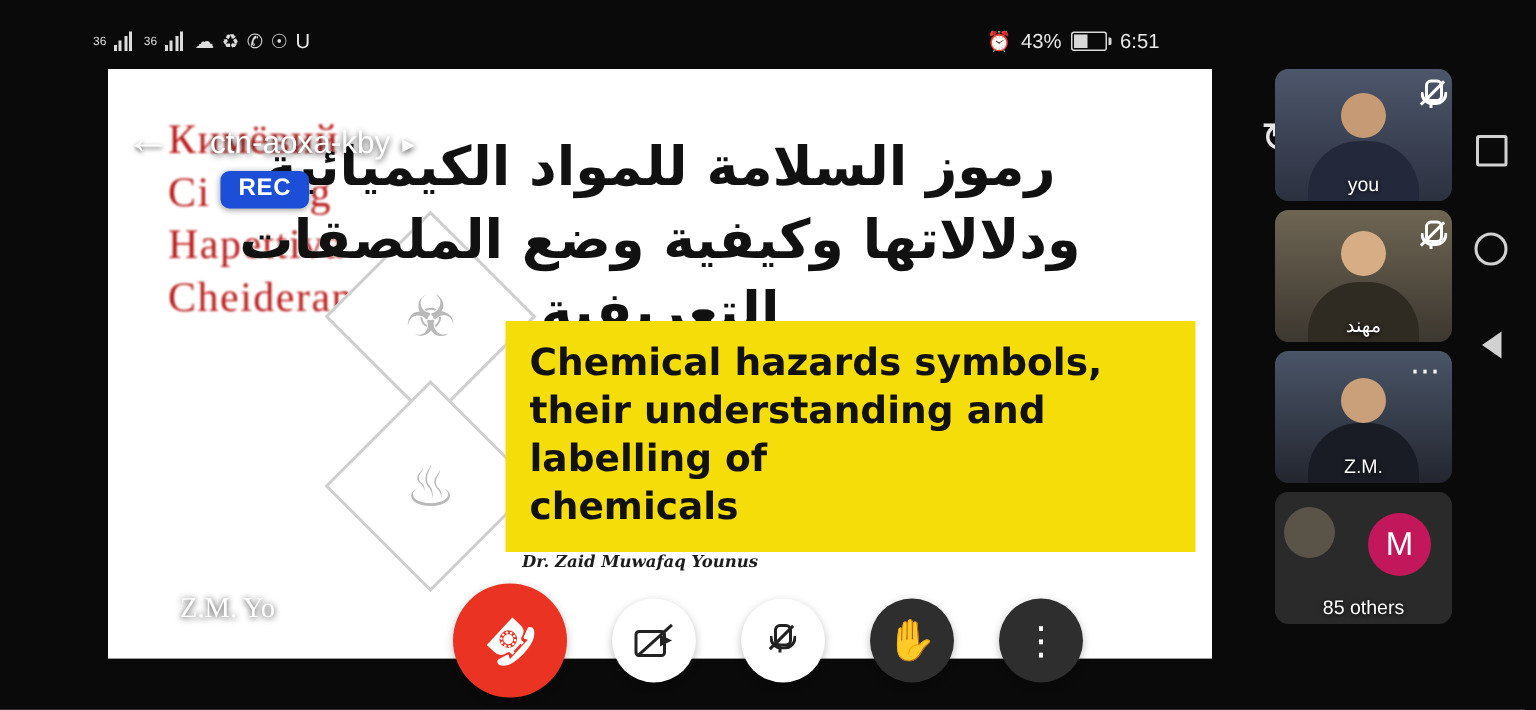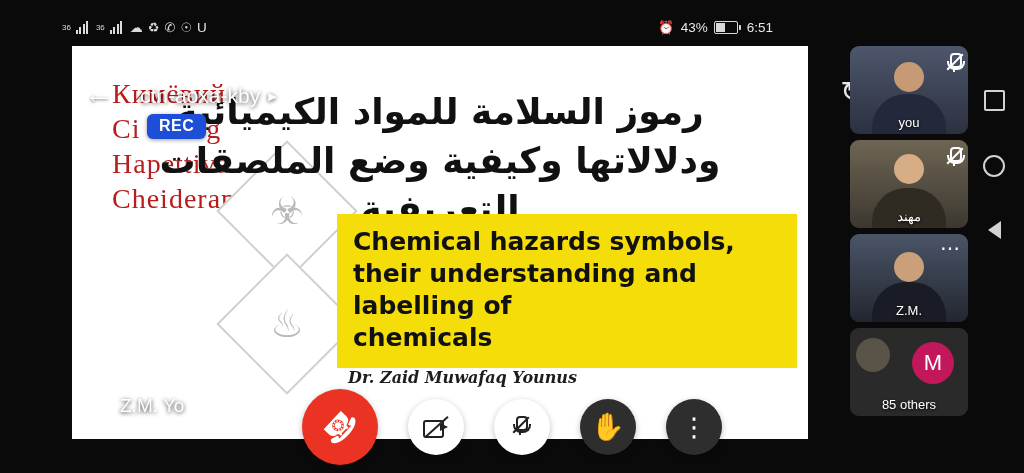--- a/index.html
+++ b/index.html
@@ -159,21 +159,21 @@
   .yellow-band div {
     color: #111;
     font-weight: bold;
     font-size: 25px;
     line-height: 1.28;
     font-family: "DejaVu Sans", sans-serif;
   }
   .author {
     position: absolute;
     left: 276px; top: 322px;
-    font-size: 16px;
+    font-size: 11px;
     font-weight: bold;
     font-style: italic;
     color: #1d1d1d;
     font-family: "DejaVu Serif", serif;
   }
 
   
   .back-arrow {
     position: absolute;
     left: 12px; top: 32px;
@@ -211,20 +211,21 @@
   }
   .self-label {
     position: absolute;
     left: 22px; bottom: 22px;
     display: flex;
     align-items: center;
     gap: 10px;
     color: #ffffff;
     font-size: 19px;
     text-shadow: 0 1px 4px rgba(0,0,0,.85);
+    font-family: Liberation Serif, serif;
   }
   .mic-off-glyph {
     position: relative;
     display: inline-block;
     width: 16px; height: 20px;
   }
   .mic-off-glyph .body {
     position: absolute;
     left: 4px; top: 1px;
     width: 8px; height: 11px;

